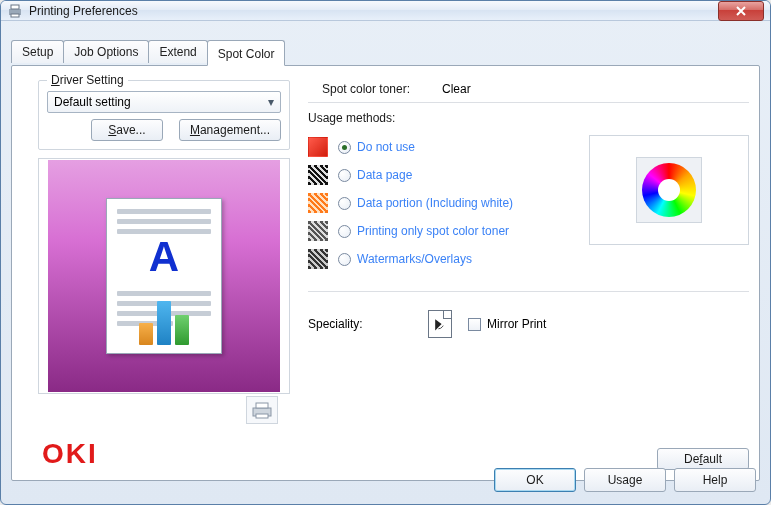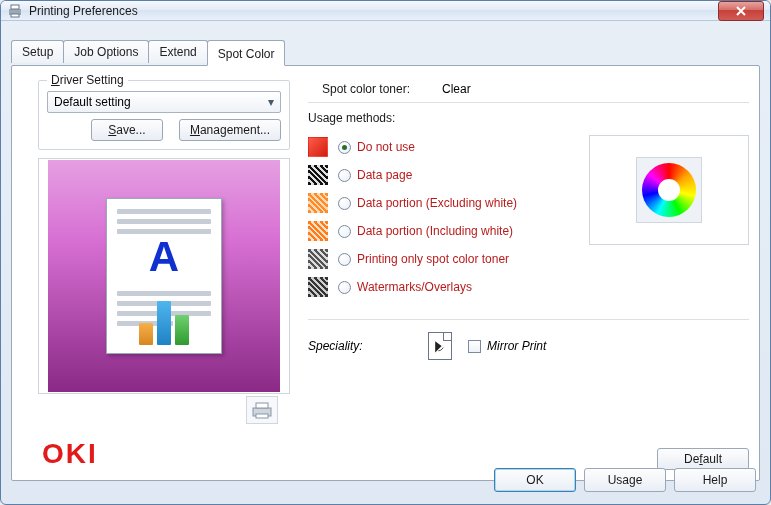--- a/index.html
+++ b/index.html
@@ -189,21 +189,21 @@
   .sw-gray2 { background: repeating-linear-gradient(45deg,#333 0 2px,#ccc 2px 4px); }
   .radio {
     width: 13px; height: 13px; border: 1px solid #7a8aa0; border-radius: 50%;
     margin-right: 6px; display: inline-flex; align-items: center; justify-content: center;
     background: radial-gradient(circle at 30% 30%, #fff, #e8eef6);
     cursor: pointer;
   }
   .radio.checked::after {
     content: ""; width: 5px; height: 5px; background: #2a6e2a; border-radius: 50%;
   }
-  .usage-text { color: #b91c1c; }
+  .usage-text { color: #3b82f6; }
 
   .wheel-frame {
     width: 160px; height: 110px;
     border: 1px solid #cfd6de;
     margin-left: 10px; margin-top: 2px;
     display: flex; align-items: center; justify-content: center;
     background: #fff;
   }
   .wheel-box {
     width: 66px; height: 66px;
@@ -215,21 +215,21 @@
     width: 54px; height: 54px; border-radius: 50%;
     background: conic-gradient(red, orange, yellow, lime, cyan, blue, magenta, red);
     position: relative;
   }
   .wheel::after {
     content: ""; position: absolute; top: 50%; left: 50%;
     width: 22px; height: 22px; background: #fff; border-radius: 50%;
     transform: translate(-50%,-50%);
   }
 
-  .speciality-row { display: flex; align-items: center; margin-top: 4px; font-style: italic; }
+  .speciality-row { display: flex; align-items: center; margin-top: 10px; }
   .spec-label { width: 120px; }
   .spec-icon {
     width: 24px; height: 28px; border: 1px solid #6a7686;
     background: #fff; margin-right: 16px;
     display: flex; align-items: center; justify-content: center;
     position: relative;
   }
   .spec-icon .fold {
     position: absolute; top: 0; right: 0; width: 8px; height: 8px;
     border-left: 1px solid #6a7686; border-bottom: 1px solid #6a7686;
@@ -346,25 +346,20 @@
                 <span class="usage-swatch sw-red"></span>
                 <span class="radio checked"></span>
                 <span class="usage-text">Do not use</span>
               </div>
               <div class="usage-item">
                 <span class="usage-swatch sw-stripe"></span>
                 <span class="radio"></span>
                 <span class="usage-text">Data page</span>
               </div>
               <div class="usage-item">
-                <span class="usage-swatch sw-orange"></span>
-                <span class="radio"></span>
-                <span class="usage-text">Data portion (Excluding white)</span>
-              </div>
-              <div class="usage-item">
                 <span class="usage-swatch sw-orange2"></span>
                 <span class="radio"></span>
                 <span class="usage-text">Data portion (Including white)</span>
               </div>
               <div class="usage-item">
                 <span class="usage-swatch sw-gray"></span>
                 <span class="radio"></span>
                 <span class="usage-text">Printing only spot color toner</span>
               </div>
               <div class="usage-item">

